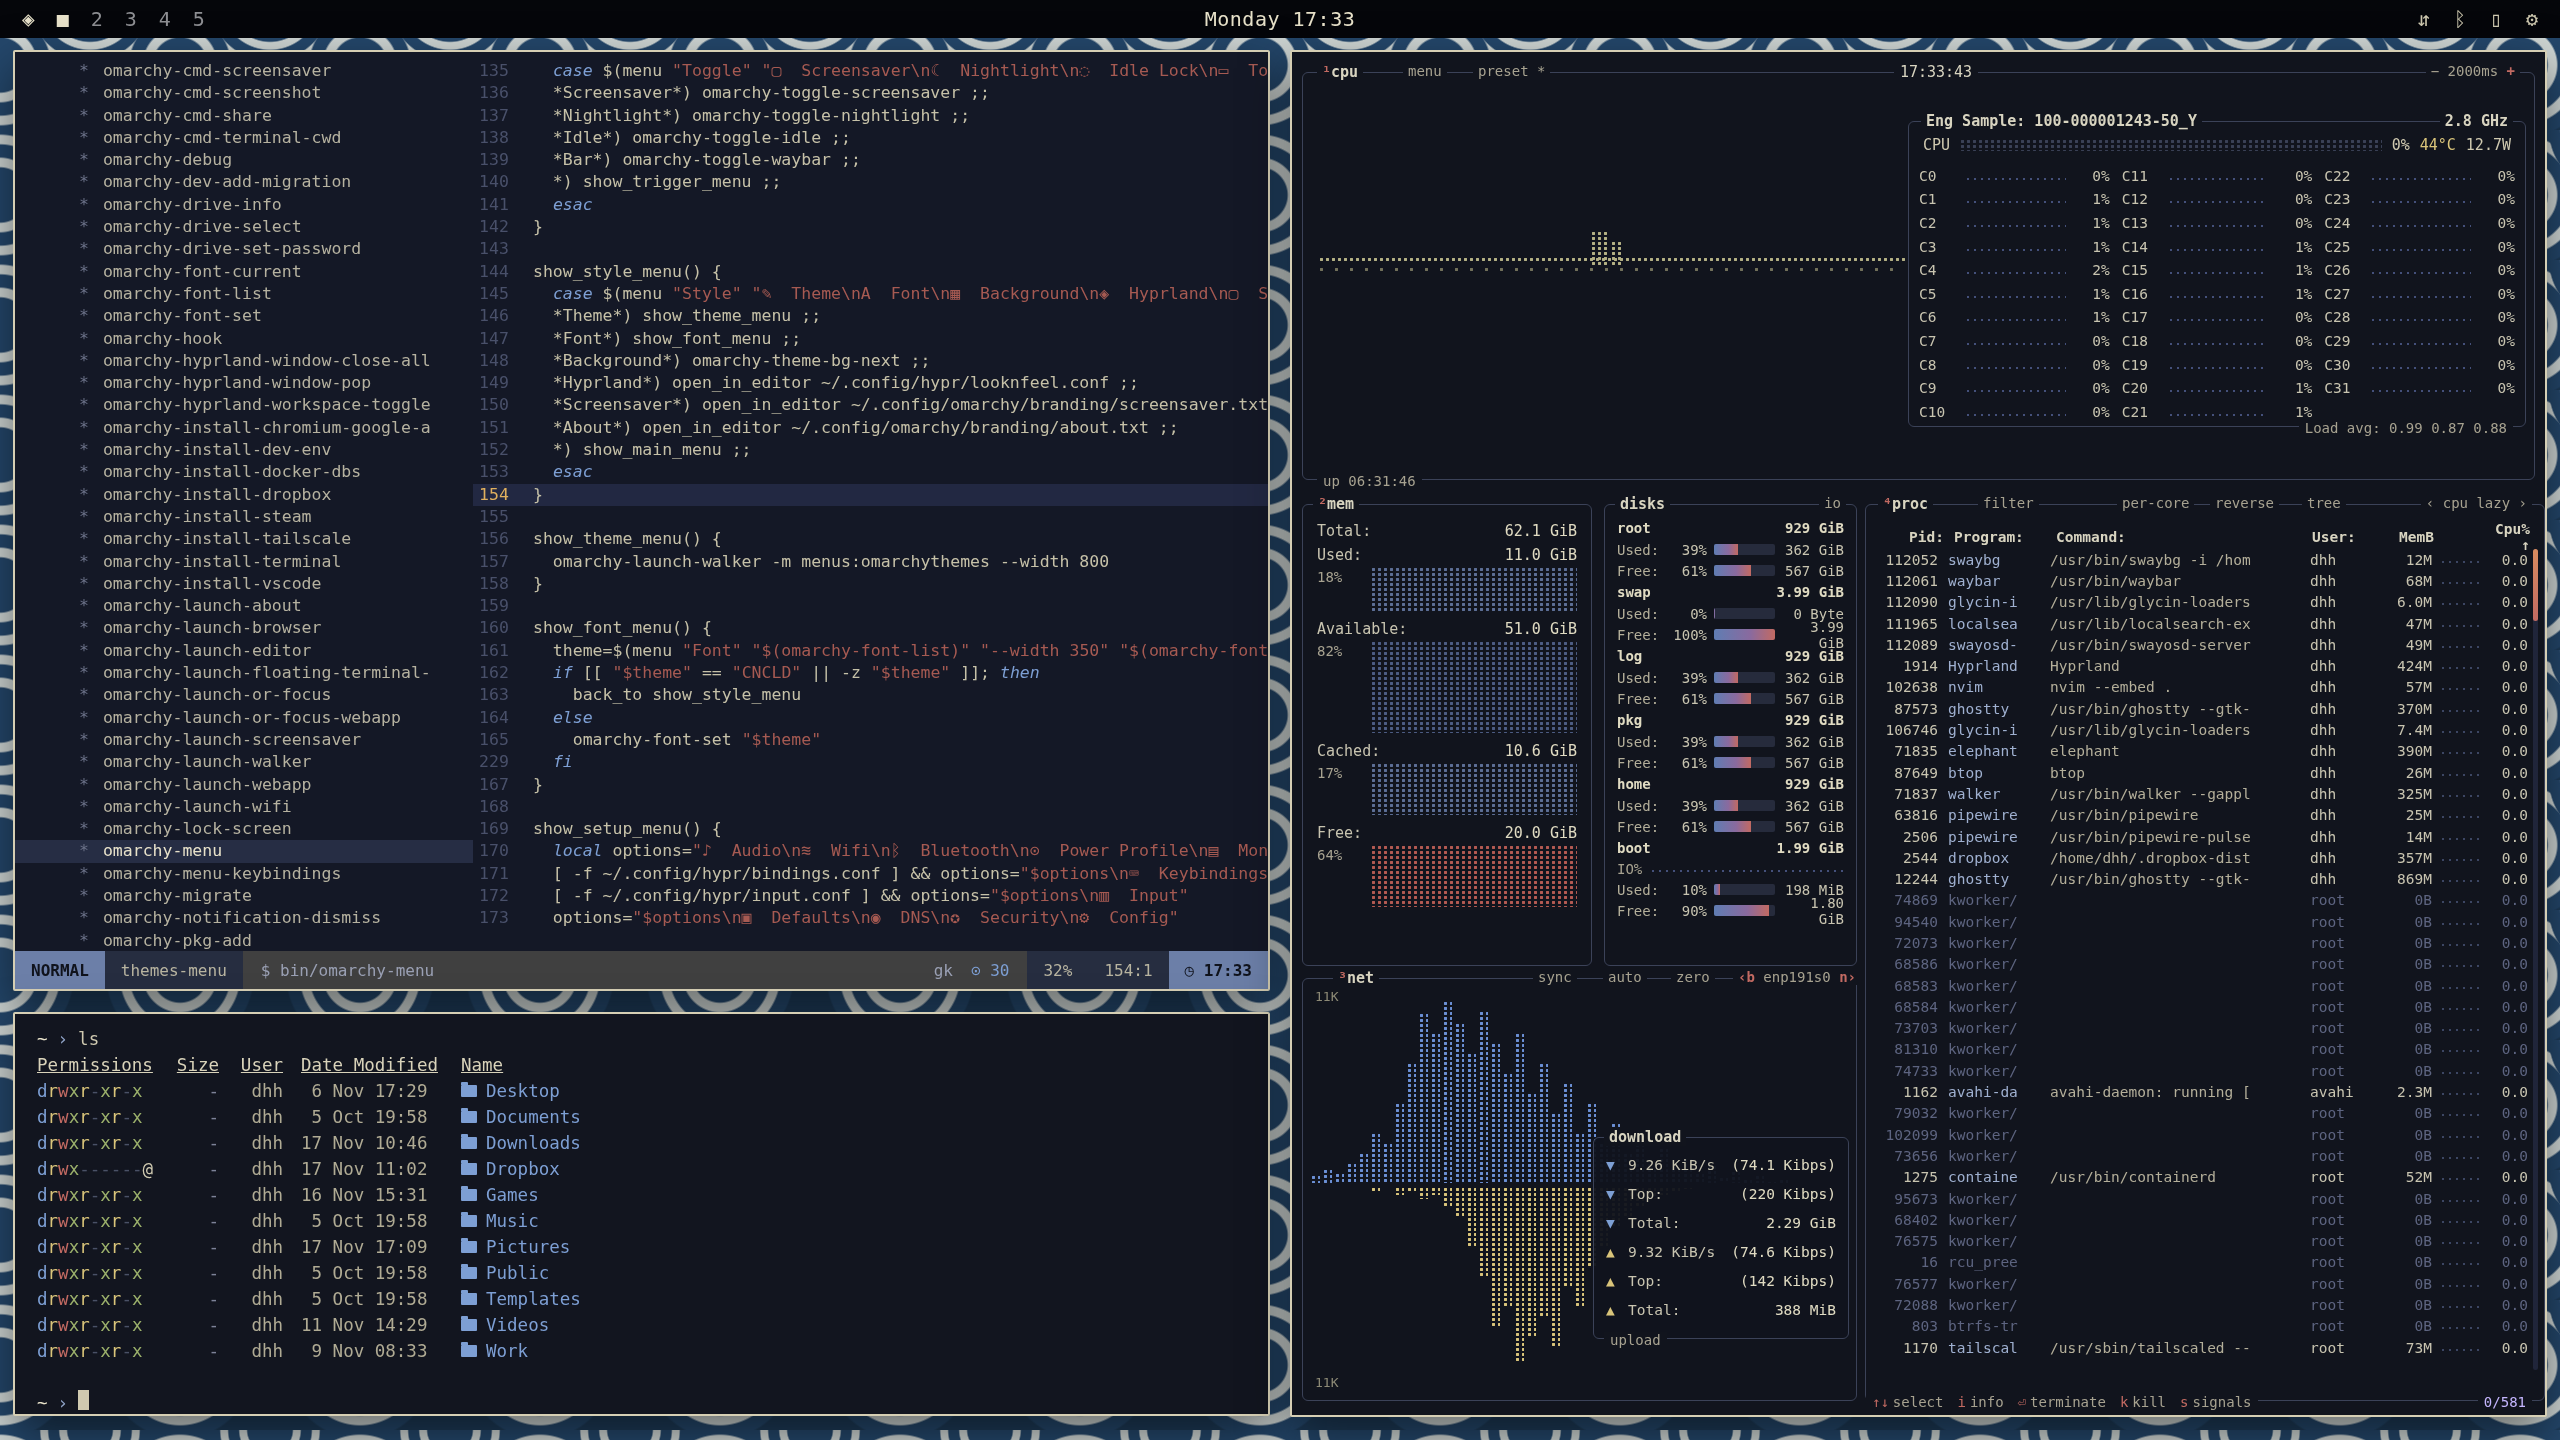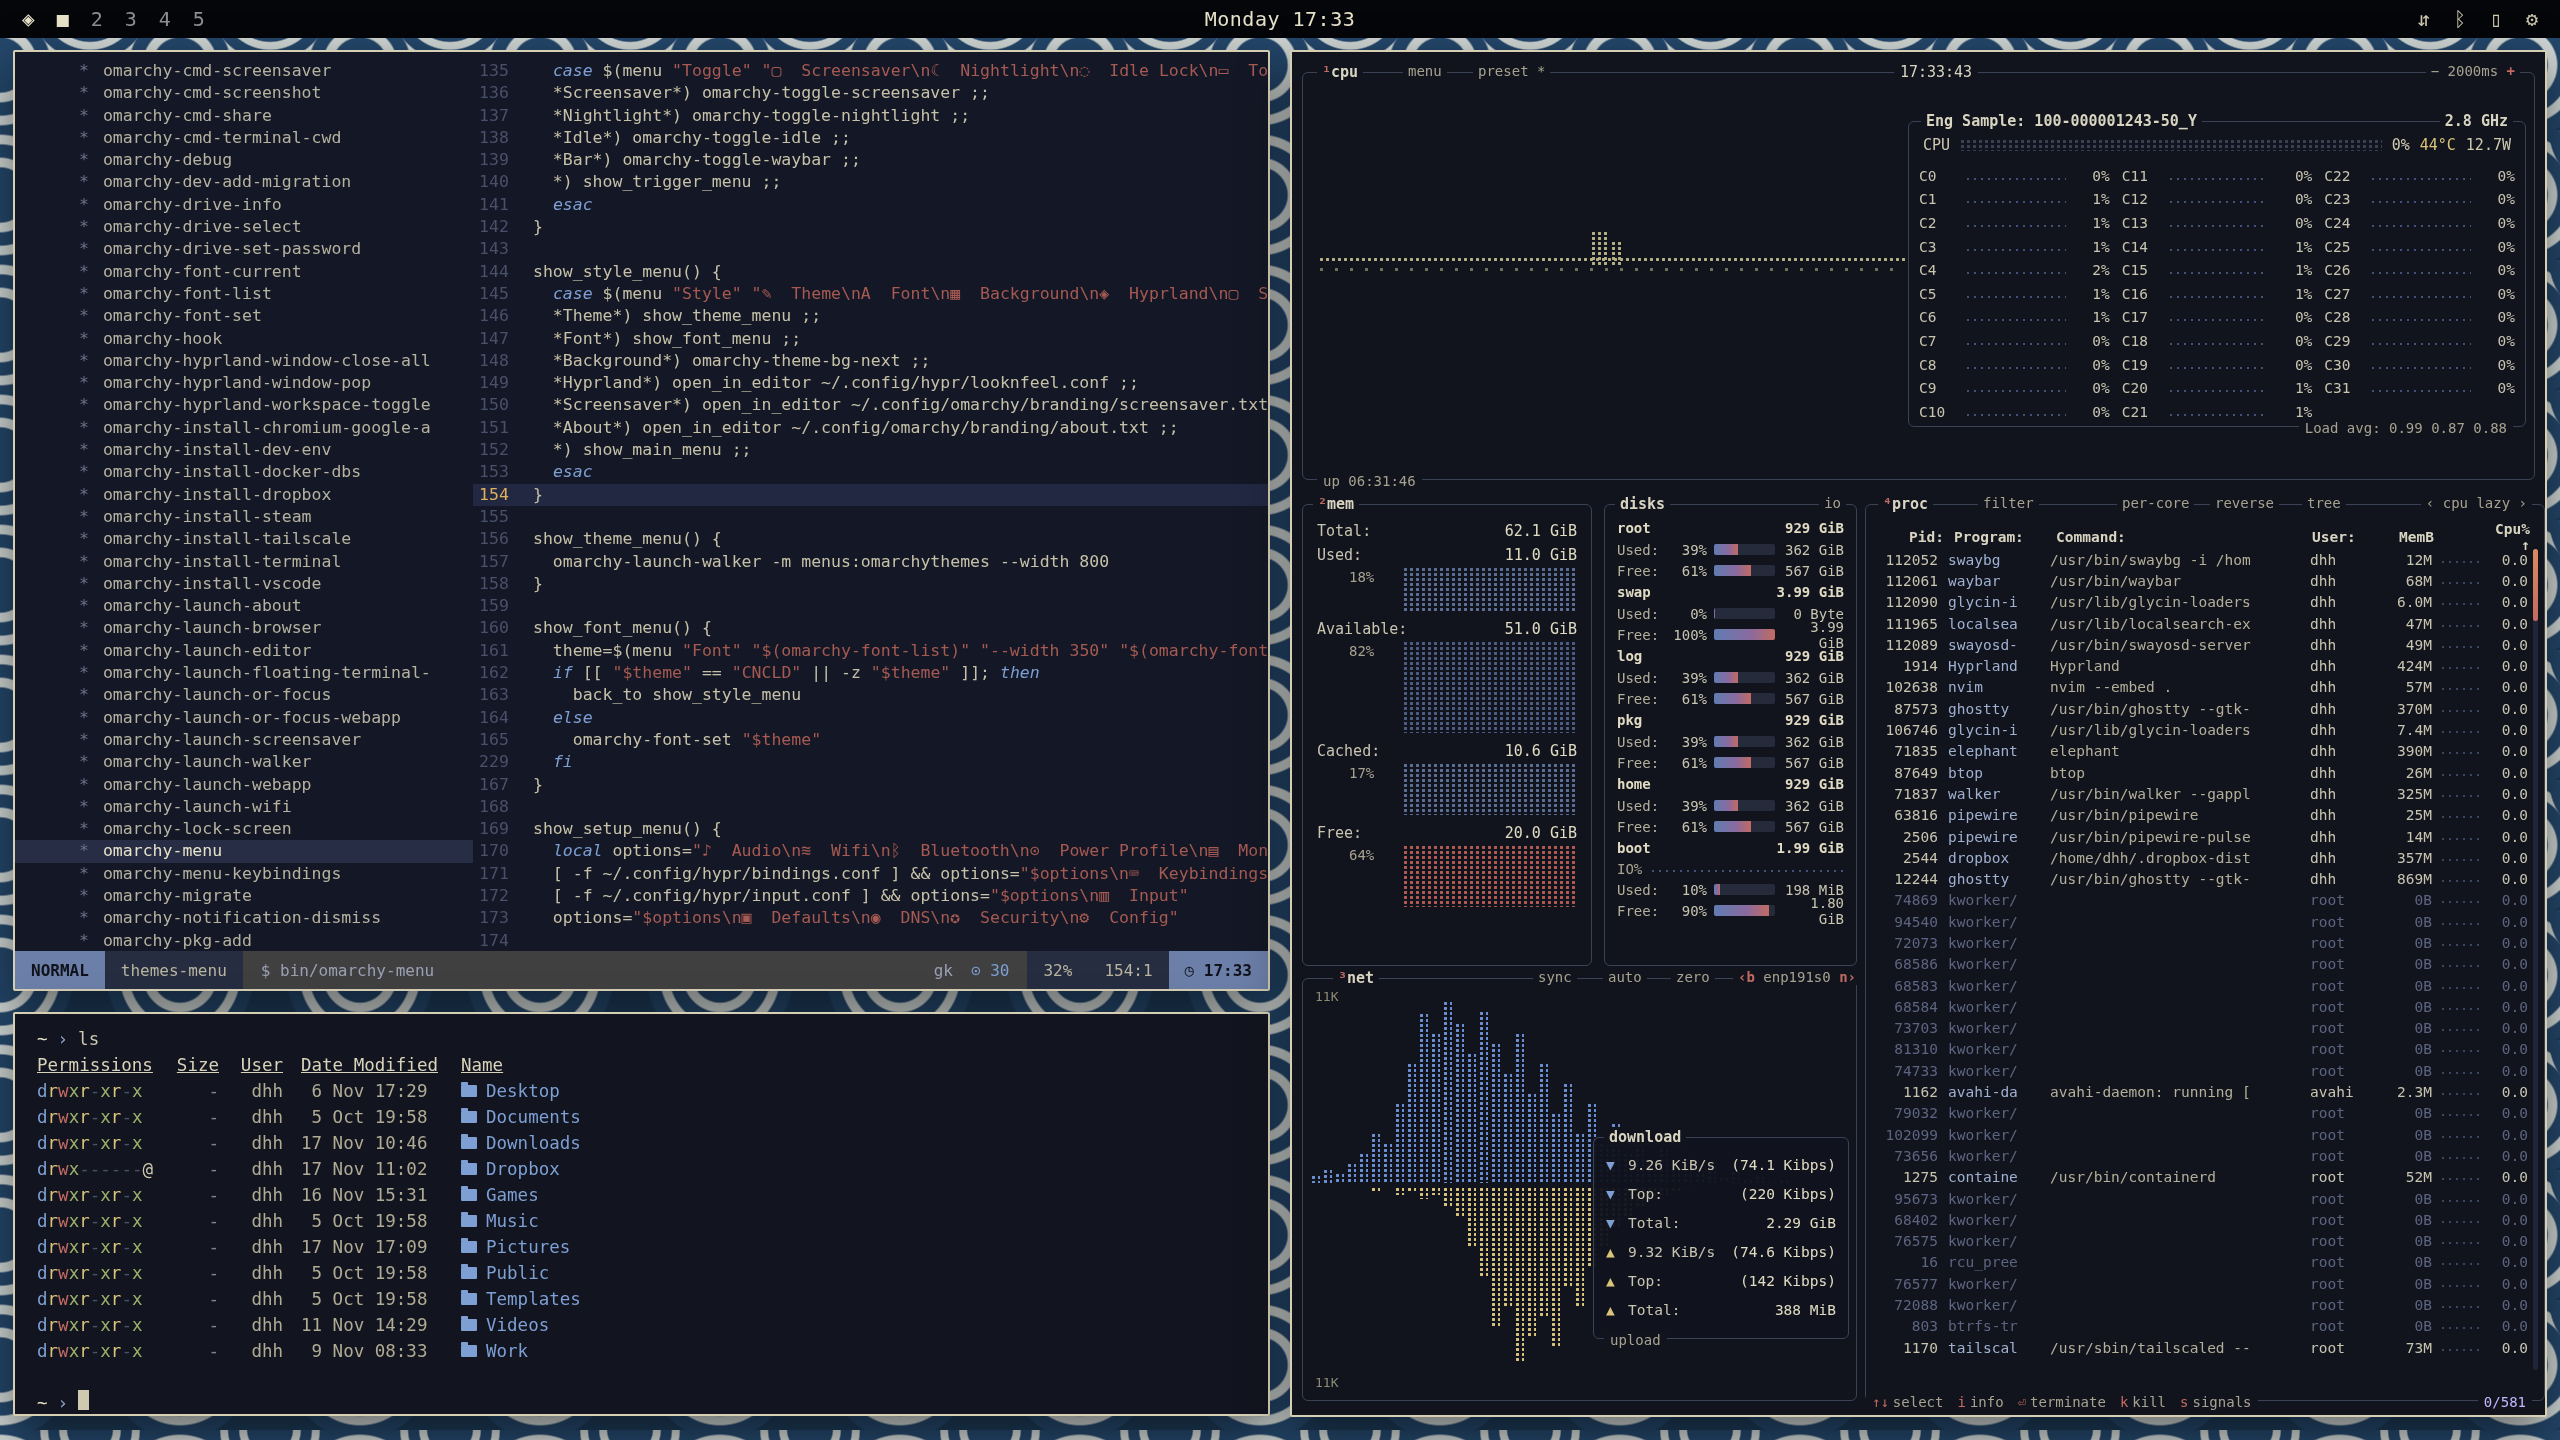--- a/index.html
+++ b/index.html
@@ -93,21 +93,21 @@
   .core-col{flex:1;}
   .core-row{display:flex;align-items:center;height:23.6px;font-size:14.5px;}
   .core-row .lbl{width:38px;color:#c8c4b0;}
   .core-row .leader{flex:1;height:12px;margin:0 8px;background-image:radial-gradient(circle at 3px 9px,#44507a 1.3px,transparent 1.5px);background-size:7px 12px;}
   .core-row .pct{width:36px;text-align:right;color:#c8c4b0;}
   
   #mem-box{left:10px;top:452px;width:290px;height:462px;padding:14px 14px 8px 14px;font-size:15px;}
   .mem-row{display:flex;justify-content:space-between;height:24px;align-items:center;}
   .mem-row .lab{color:#c8c4b0;}
   .mem-row .val{color:#e0dbc2;}
-  .mem-gr{display:flex;align-items:stretch;gap:8px;margin-bottom:6px;margin-left:32px;}
+  .mem-gr{display:flex;align-items:stretch;gap:8px;margin-bottom:6px;}
   .mem-gr .pct{width:46px;font-size:14px;color:#a7a290;padding-top:2px;}
   .mem-gr .g{flex:1;}
   
   #disks-box{left:312px;top:452px;width:253px;height:462px;padding:12px 12px 6px 12px;font-size:14px;}
   .dk-name{display:flex;justify-content:space-between;height:22px;align-items:center;color:#e0dbc2;font-weight:bold;}
   .dk-row{display:flex;align-items:center;height:21px;}
   .dk-row .l{width:48px;color:#b4af9a;}
   .dk-row .p{width:42px;text-align:right;color:#c8c4b0;}
   .dk-row .meter{flex:1;height:11px;margin:0 7px;background:#262b3c;border-radius:2px;overflow:hidden;}
   .dk-row .meter i{display:block;height:100%;background:linear-gradient(90deg,#5f7db3,#8a6a9e 60%,#c26a62);}
@@ -246,21 +246,20 @@
           <div class="cl"><span class="ln">164</span><span class="ct">  <span class="kw">else</span></span></div>
           <div class="cl"><span class="ln">165</span><span class="ct">    omarchy-font-set <span class="str">"$theme"</span></span></div>
           <div class="cl"><span class="ln">229</span><span class="ct">  <span class="kw">fi</span></span></div>
           <div class="cl"><span class="ln">167</span><span class="ct">}</span></div>
           <div class="cl"><span class="ln">168</span><span class="ct"></span></div>
           <div class="cl"><span class="ln">169</span><span class="ct">show_setup_menu() {</span></div>
           <div class="cl"><span class="ln">170</span><span class="ct">  <span class="kw">local</span> options=<span class="str">"♪  Audio\n≋  Wifi\nᛒ  Bluetooth\n⊙  Power Profile\n▤  Moni</span></span></div>
           <div class="cl"><span class="ln">171</span><span class="ct">  [ -f ~/.config/hypr/bindings.conf ] &amp;&amp; options=<span class="str">"$options\n⌨  Keybindings"</span></span></div>
           <div class="cl"><span class="ln">172</span><span class="ct">  [ -f ~/.config/hypr/input.conf ] &amp;&amp; options=<span class="str">"$options\n▥  Input"</span></span></div>
           <div class="cl"><span class="ln">173</span><span class="ct">  options=<span class="str">"$options\n▣  Defaults\n◉  DNS\n✪  Security\n⚙  Config"</span></span></div>
-          <div class="cl"><span class="ln">174</span><span class="ct"></span></div>
         </div>
     </div>
   </div>
   <div class="statusline">
     <span class="chip">NORMAL</span>
     <span class="seg">themes-menu</span>
     <span class="path">$ bin/omarchy-menu</span>
     <span class="spacer"></span>
     <span class="r">gk</span>
     <span class="r badge">⊙ 30</span>

